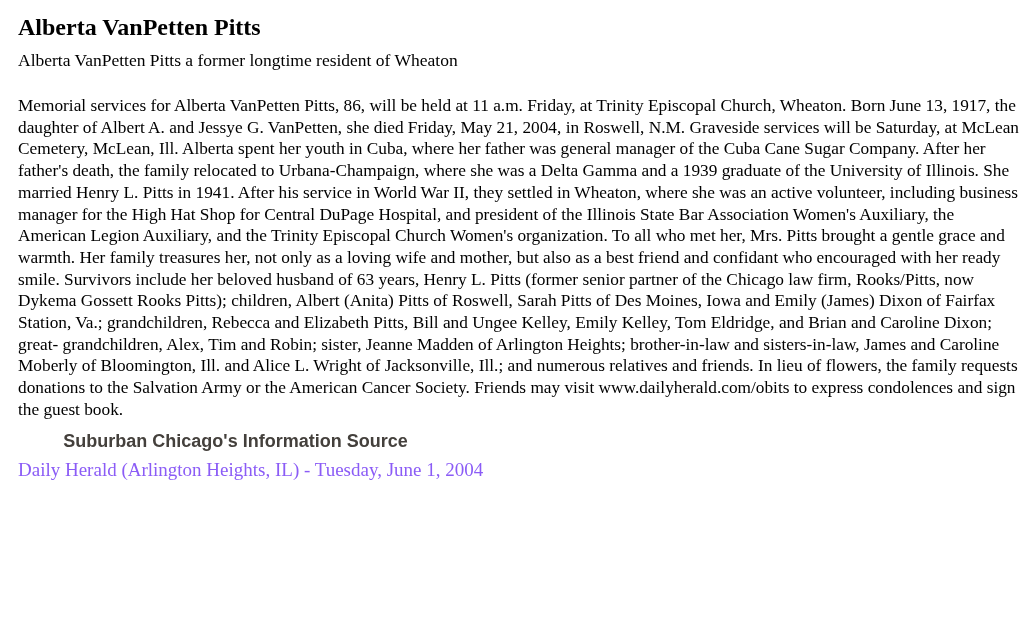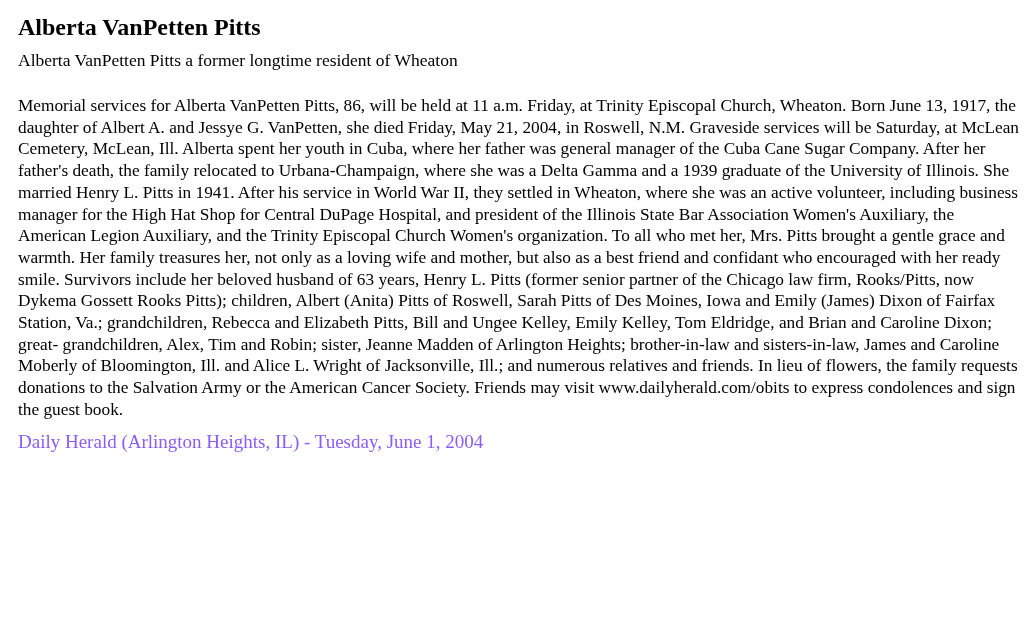--- a/index.html
+++ b/index.html
@@ -75,17 +75,18 @@
 
 <div class="page">
 
   <h1 class="title">Alberta VanPetten Pitts</h1>
 
   <div class="subtitle">Alberta VanPetten Pitts a former longtime resident of Wheaton</div>
 
   <div class="obit-body">Memorial services for Alberta VanPetten Pitts, 86, will be held at 11 a.m. Friday, at Trinity Episcopal Church, Wheaton. Born June 13, 1917, the daughter of Albert A. and Jessye G. VanPetten, she died Friday, May 21, 2004, in Roswell, N.M. Graveside services will be Saturday, at McLean Cemetery, McLean, Ill. Alberta spent her youth in Cuba, where her father was general manager of the Cuba Cane Sugar Company. After her father's death, the family relocated to Urbana-Champaign, where she was a Delta Gamma and a 1939 graduate of the University of Illinois. She married Henry L. Pitts in 1941. After his service in World War II, they settled in Wheaton, where she was an active volunteer, including business manager for the High Hat Shop for Central DuPage Hospital, and president of the Illinois State Bar Association Women's Auxiliary, the American Legion Auxiliary, and the Trinity Episcopal Church Women's organization. To all who met her, Mrs. Pitts brought a gentle grace and warmth. Her family treasures her, not only as a loving wife and mother, but also as a best friend and confidant who encouraged with her ready smile. Survivors include her beloved husband of 63 years, Henry L. Pitts (former senior partner of the Chicago law firm, Rooks/Pitts, now Dykema Gossett Rooks Pitts); children, Albert (Anita) Pitts of Roswell, Sarah Pitts of Des Moines, Iowa and Emily (James) Dixon of Fairfax Station, Va.; grandchildren, Rebecca and Elizabeth Pitts, Bill and Ungee Kelley, Emily Kelley, Tom Eldridge, and Brian and Caroline Dixon; great- grandchildren, Alex, Tim and Robin; sister, Jeanne Madden of Arlington Heights; brother-in-law and sisters-in-law, James and Caroline Moberly of Bloomington, Ill. and Alice L. Wright of Jacksonville, Ill.; and numerous relatives and friends. In lieu of flowers, the family requests donations to the Salvation Army or the American Cancer Society. Friends may visit www.dailyherald.com/obits to express condolences and sign the guest book.</div>
 
   <div class="logo-block">
+    <div class="logo-tagline">Suburban Chicago's Information Source</div>
   </div>
 
   <div class="attribution">Daily Herald (Arlington Heights, IL) - Tuesday, June 1, 2004</div>
 
 </div>
 
 </body></html>

